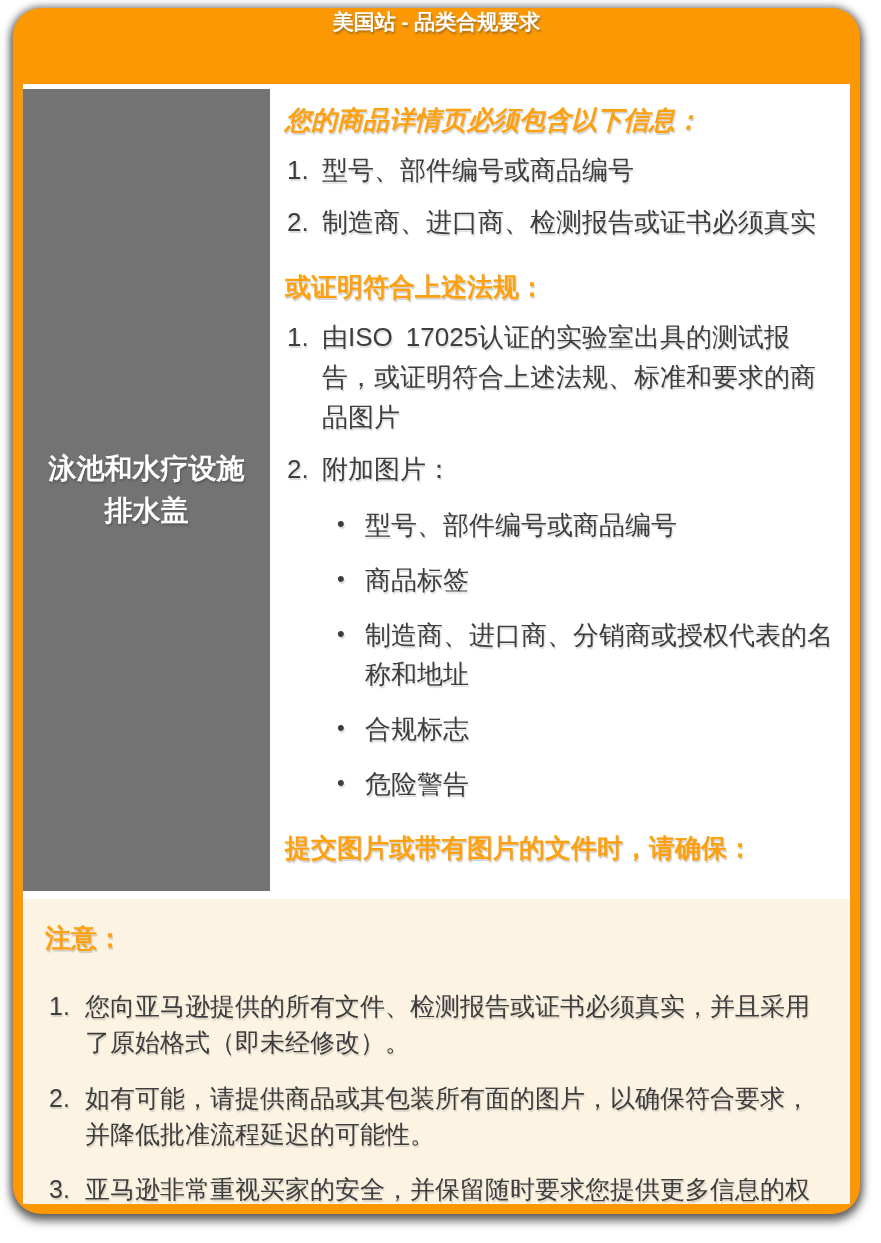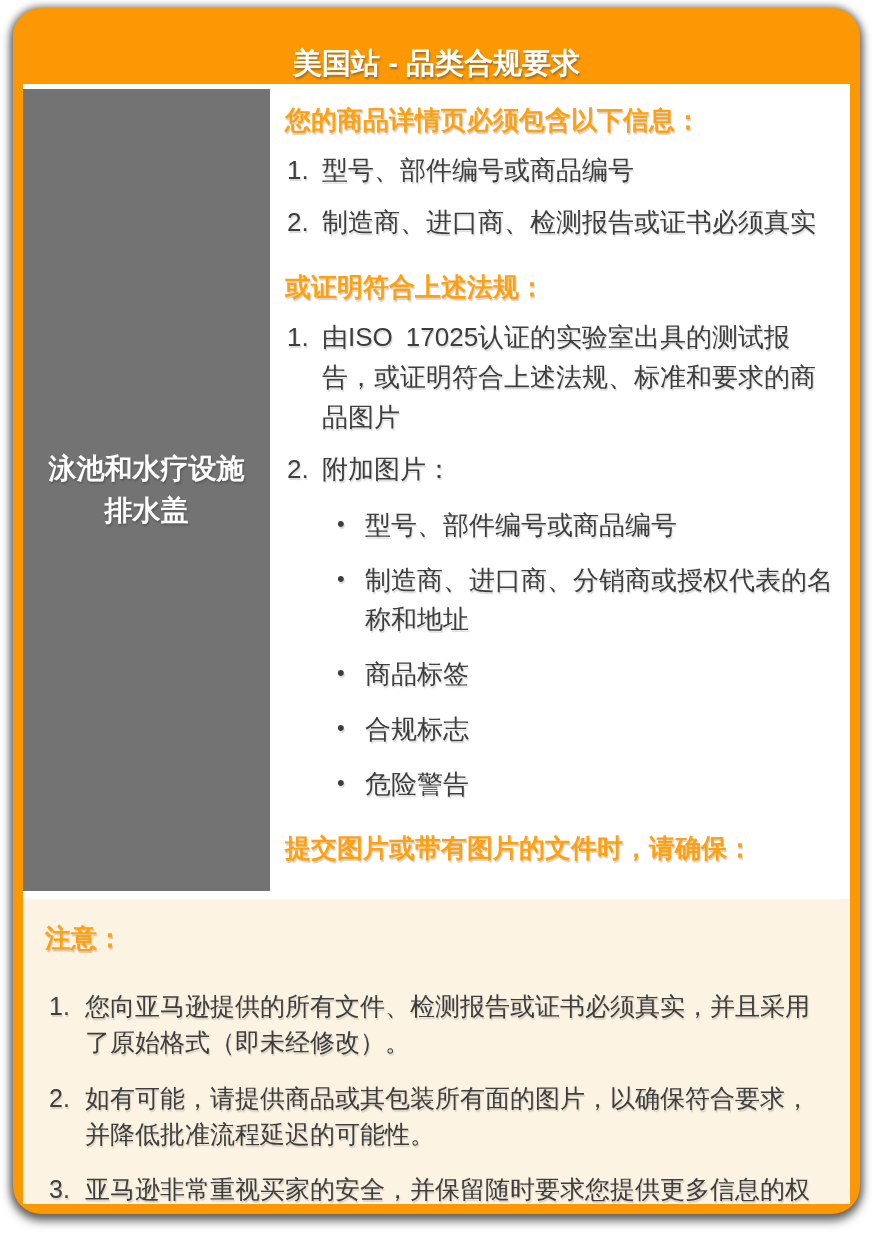--- a/index.html
+++ b/index.html
@@ -17,23 +17,23 @@
     box-sizing:border-box;
     background:#FB9803;
     border-radius:28px;
     padding:0 10px 10px 10px;
     box-shadow:0 5px 10px 2px rgba(70,70,70,0.75),0 0 7px 2px rgba(90,90,90,0.55);
     display:flex;
     flex-direction:column;
   }
   .card-header{
     height:76px;
-    display:flex;align-items:flex-end;justify-content:center;
+    display:flex;align-items:flex-start;justify-content:center;
     color:#ffffff;
-    font-size:29px;font-weight:700;
+    font-size:21px;font-weight:700;
     text-shadow:1px 2px 2px rgba(60,60,60,0.45);
     flex:0 0 auto;
   }
   .white-box{
     background:#ffffff;
     flex:1;
     box-sizing:border-box;
     padding-top:5px;
     display:flex;flex-direction:column;
     overflow:hidden;
@@ -62,21 +62,21 @@
     font-size:26px;
     overflow:hidden;
   }
   .sec-heading{
     color:#FFA00E;
     font-weight:700;
     font-size:26px;
     margin:27px 0 12px 0;
     text-shadow:1px 2px 1px rgba(130,130,130,0.35);
   }
-  .sec-heading.first{margin-top:12px;}
+  .sec-heading.first{margin-top:12px;font-style:italic;}
   ol.num{
     list-style:none;margin:0;padding:0;
     counter-reset:item;
   }
   ol.num > li{
     counter-increment:item;
     position:relative;
     padding-left:37px;
     margin-bottom:12px;
     line-height:1.55;
@@ -152,22 +152,22 @@
           <li>制造商、进口商、检测报告或证书必须真实</li>
         </ol>
 
         <div class="sec-heading">或证明符合上述法规：</div>
         <ol class="num">
           <li>由ISO 17025认证的实验室出具的测试报告，或证明符合上述法规、标准和要求的商品图片</li>
           <li>
             <span>附加图片：</span>
             <ul class="dots">
               <li>型号、部件编号或商品编号</li>
+              <li>商品标签</li>
               <li>制造商、进口商、分销商或授权代表的名称和地址</li>
-              <li>商品标签</li>
               <li>合规标志</li>
               <li>危险警告</li>
             </ul>
           </li>
         </ol>
 
         <div class="sec-heading">提交图片或带有图片的文件时，请确保：</div>
 
       </div>
     </div>

